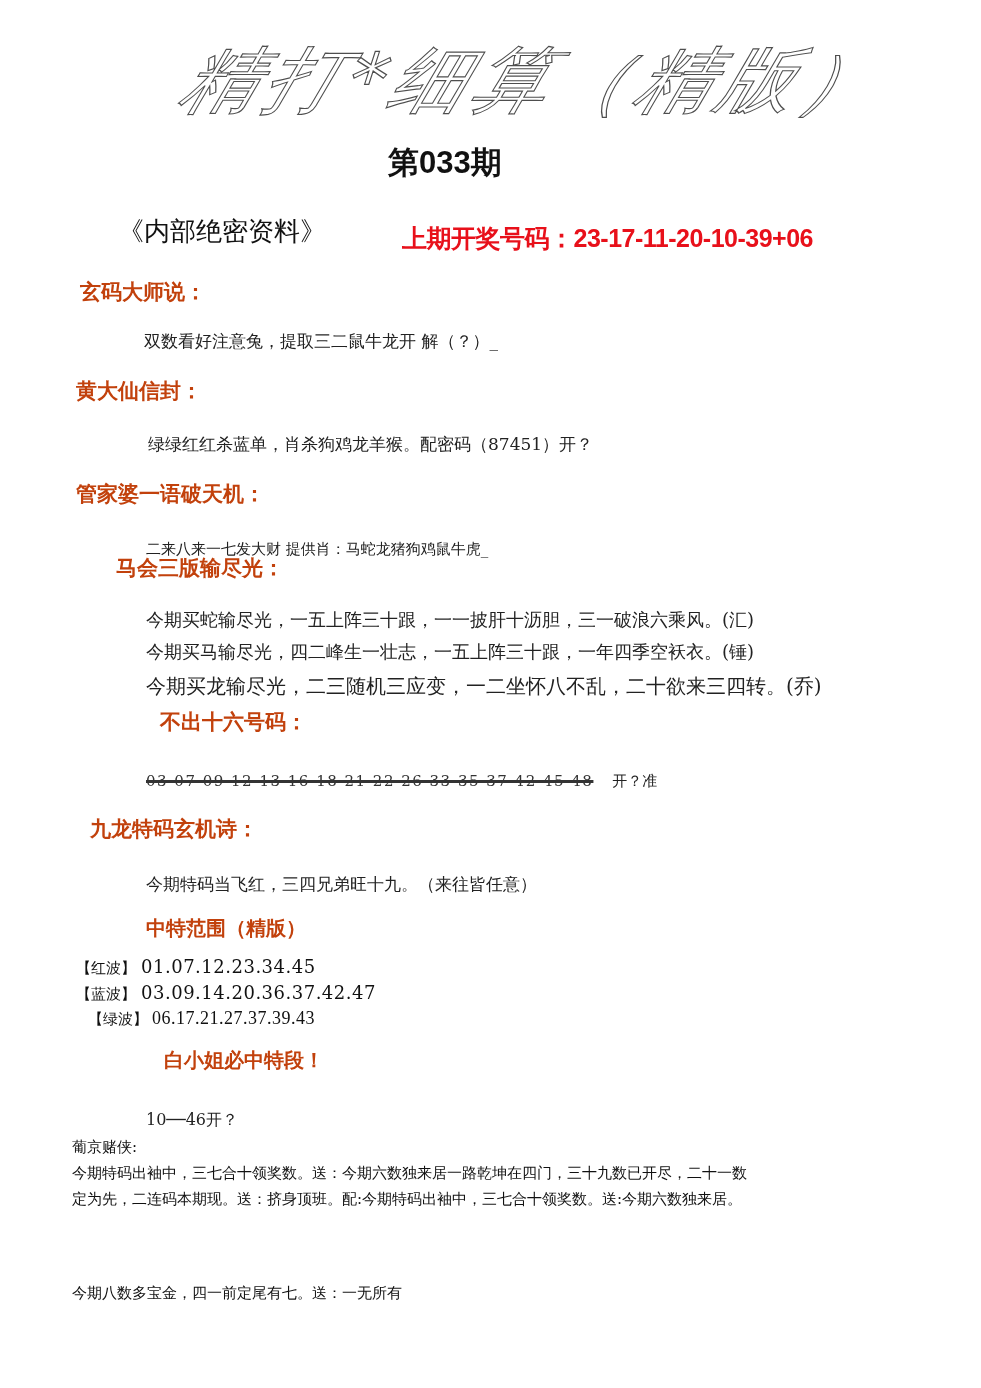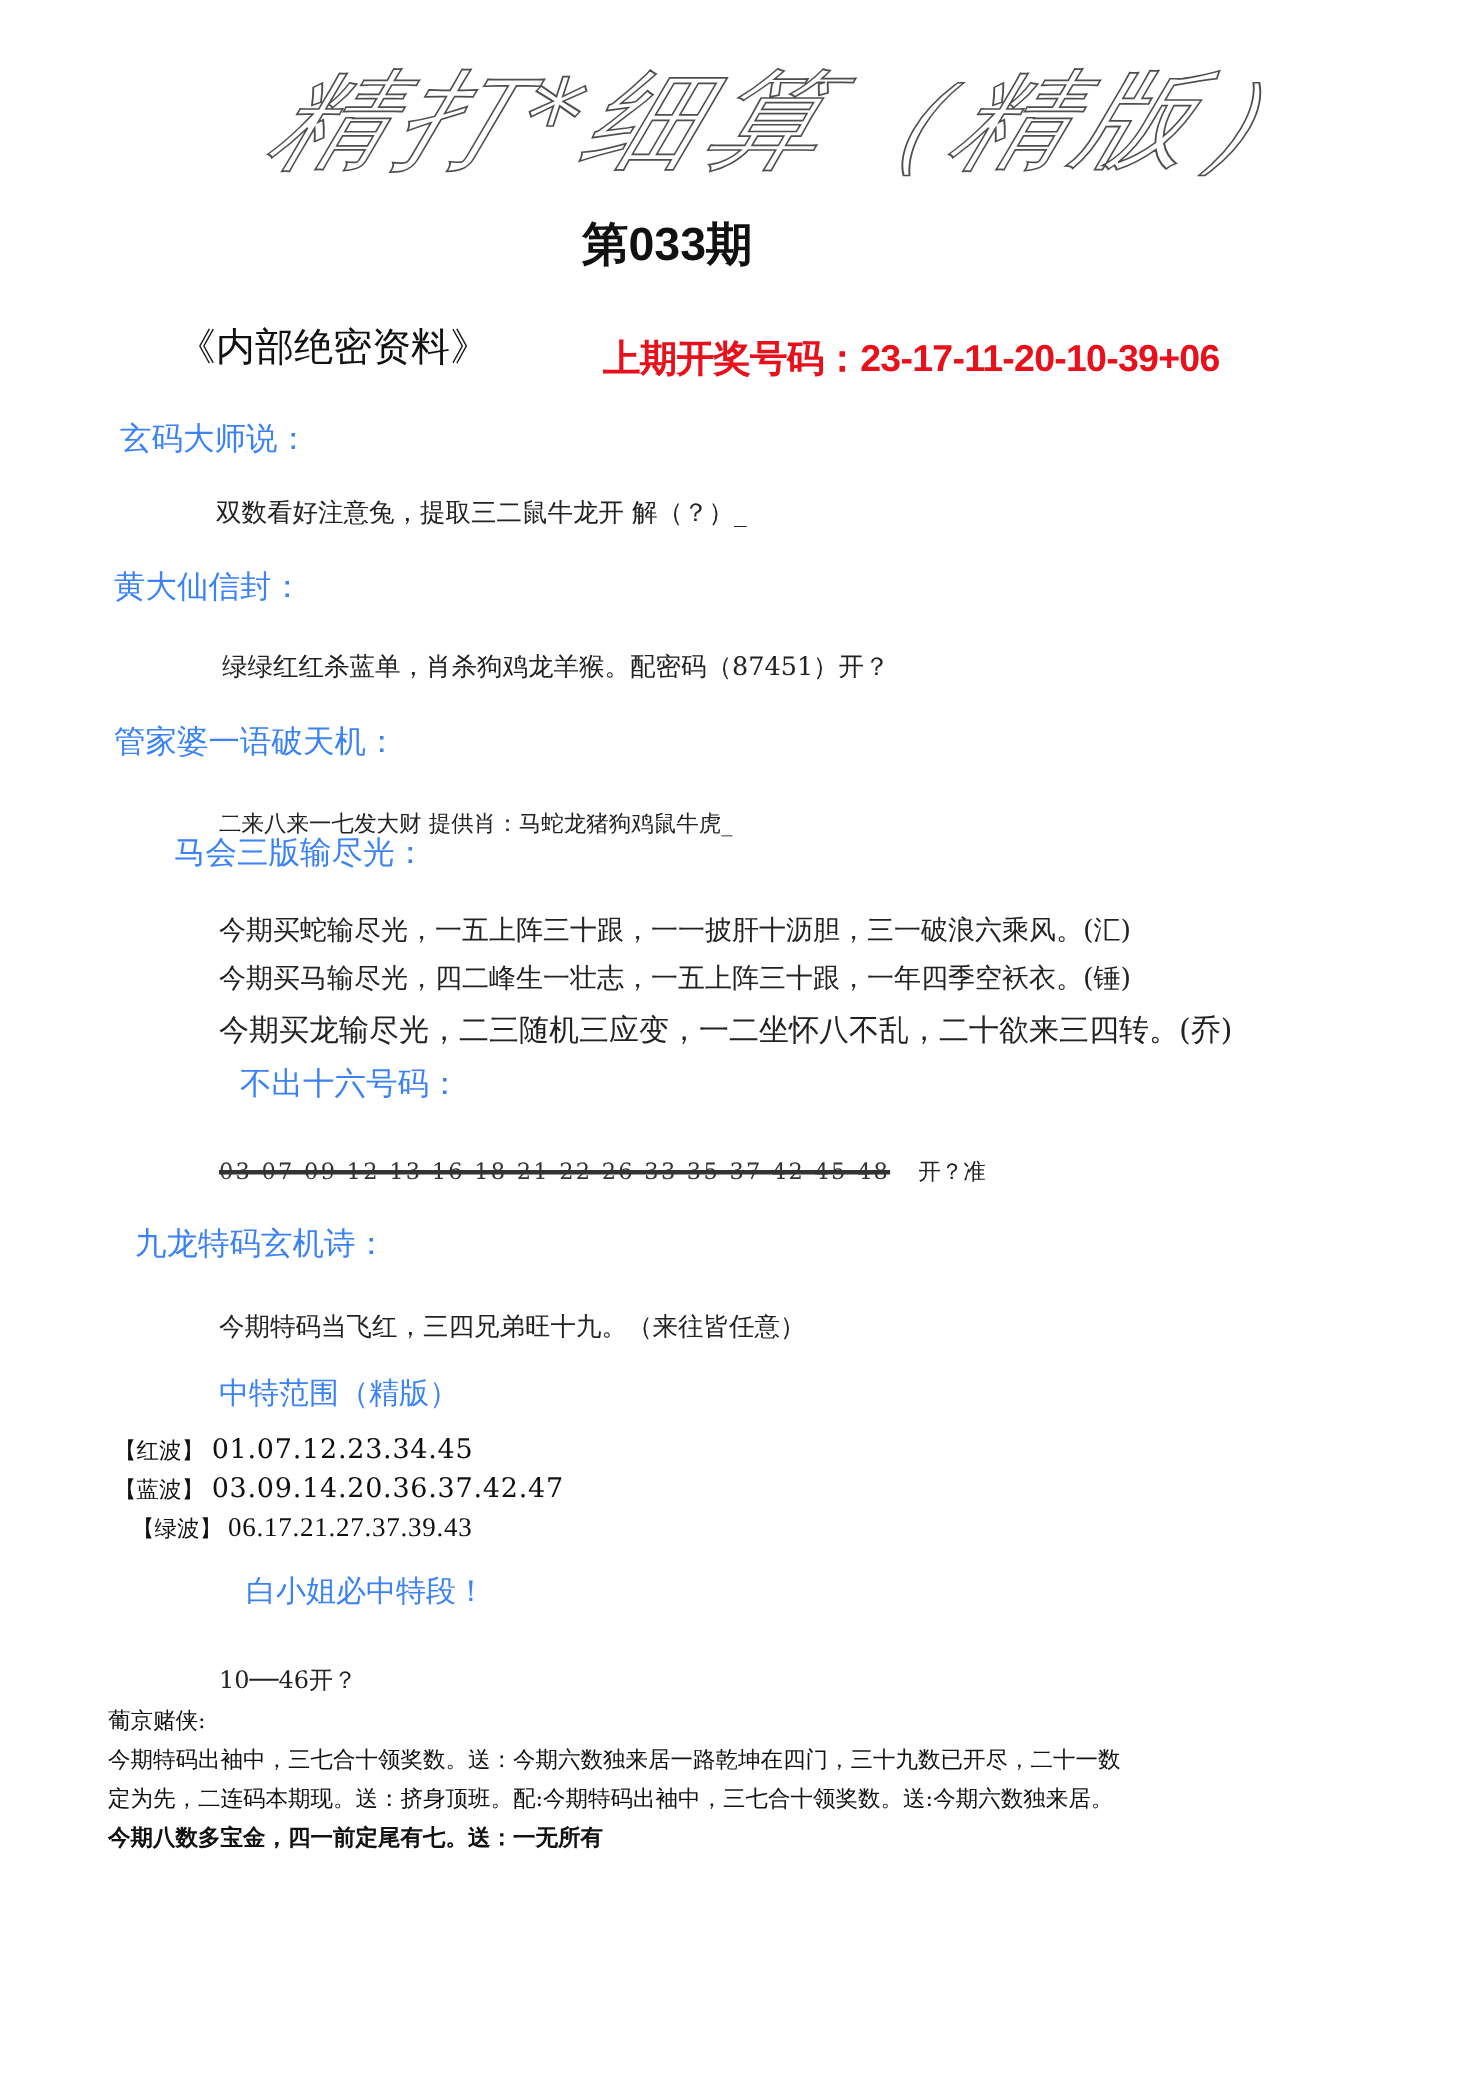--- a/index.html
+++ b/index.html
@@ -9,21 +9,21 @@
   .banner{left:185px;top:30px;width:600px;height:100px;
           font-family:"DejaVu Sans","Liberation Sans",sans-serif;
           font-size:76px;font-style:italic;color:transparent;
           -webkit-text-stroke:1.2px #222;letter-spacing:6px;
           transform:skewX(-18deg) scaleY(0.95);opacity:0.8;line-height:100px;}
   .issue{left:388px;top:142px;font-family:"Liberation Sans","DejaVu Sans",sans-serif;
          font-weight:bold;font-size:31px;color:#111;}
   .subtitle{left:118px;top:214px;font-size:26px;}
   .lastdraw{left:402px;top:222px;font-family:"Liberation Sans","DejaVu Sans",sans-serif;
             font-weight:bold;font-size:25px;color:#e8101a;letter-spacing:-0.5px;}
-  .h{font-family:"DejaVu Sans","Liberation Sans",sans-serif;font-weight:normal;font-size:21px;color:#3b82f6;}
+  .h{font-family:"DejaVu Sans","Liberation Sans",sans-serif;font-weight:bold;font-size:21px;color:#c2410c;}
   .t{font-size:17px;color:#222;}
   .strike{text-decoration:line-through;text-decoration-thickness:3px;color:#333;letter-spacing:1.5px;}
   .wave-label{font-size:15px;}
   .nums{font-size:18px;letter-spacing:0.5px;}
   .small{font-size:15px;color:#111;line-height:27px;}
 </style>
 </head>
 <body>
 
 <div class="abs banner">精打*细算（精版）</div>
@@ -69,13 +69,13 @@
   <span class="wave-label">【绿波】</span>
   <span class="nums">06.17.21.27.37.39.43</span>
 </div>
 
 <div class="abs h" style="left:164px;top:1047px;font-size:20px;">白小姐必中特段！</div>
 <div class="abs t" style="left:146px;top:1110px;font-size:16px;">10──46开？</div>
 
 <div class="abs small" style="left:72px;top:1134px;">葡京赌侠:</div>
 <div class="abs small" style="left:72px;top:1160px;">今期特码出袖中，三七合十领奖数。送：今期六数独来居一路乾坤在四门，三十九数已开尽，二十一数</div>
 <div class="abs small" style="left:72px;top:1186px;">定为先，二连码本期现。送：挤身顶班。配:今期特码出袖中，三七合十领奖数。送:今期六数独来居。</div>
-<div class="abs small" style="left:72px;top:1212px;font-weight:bold;">今期八数多宝金，四一前定尾有七。送：一无所有</div>
+<div class="abs small" style="left:72px;top:1280px;">今期八数多宝金，四一前定尾有七。送：一无所有</div>
 
 </body></html>

